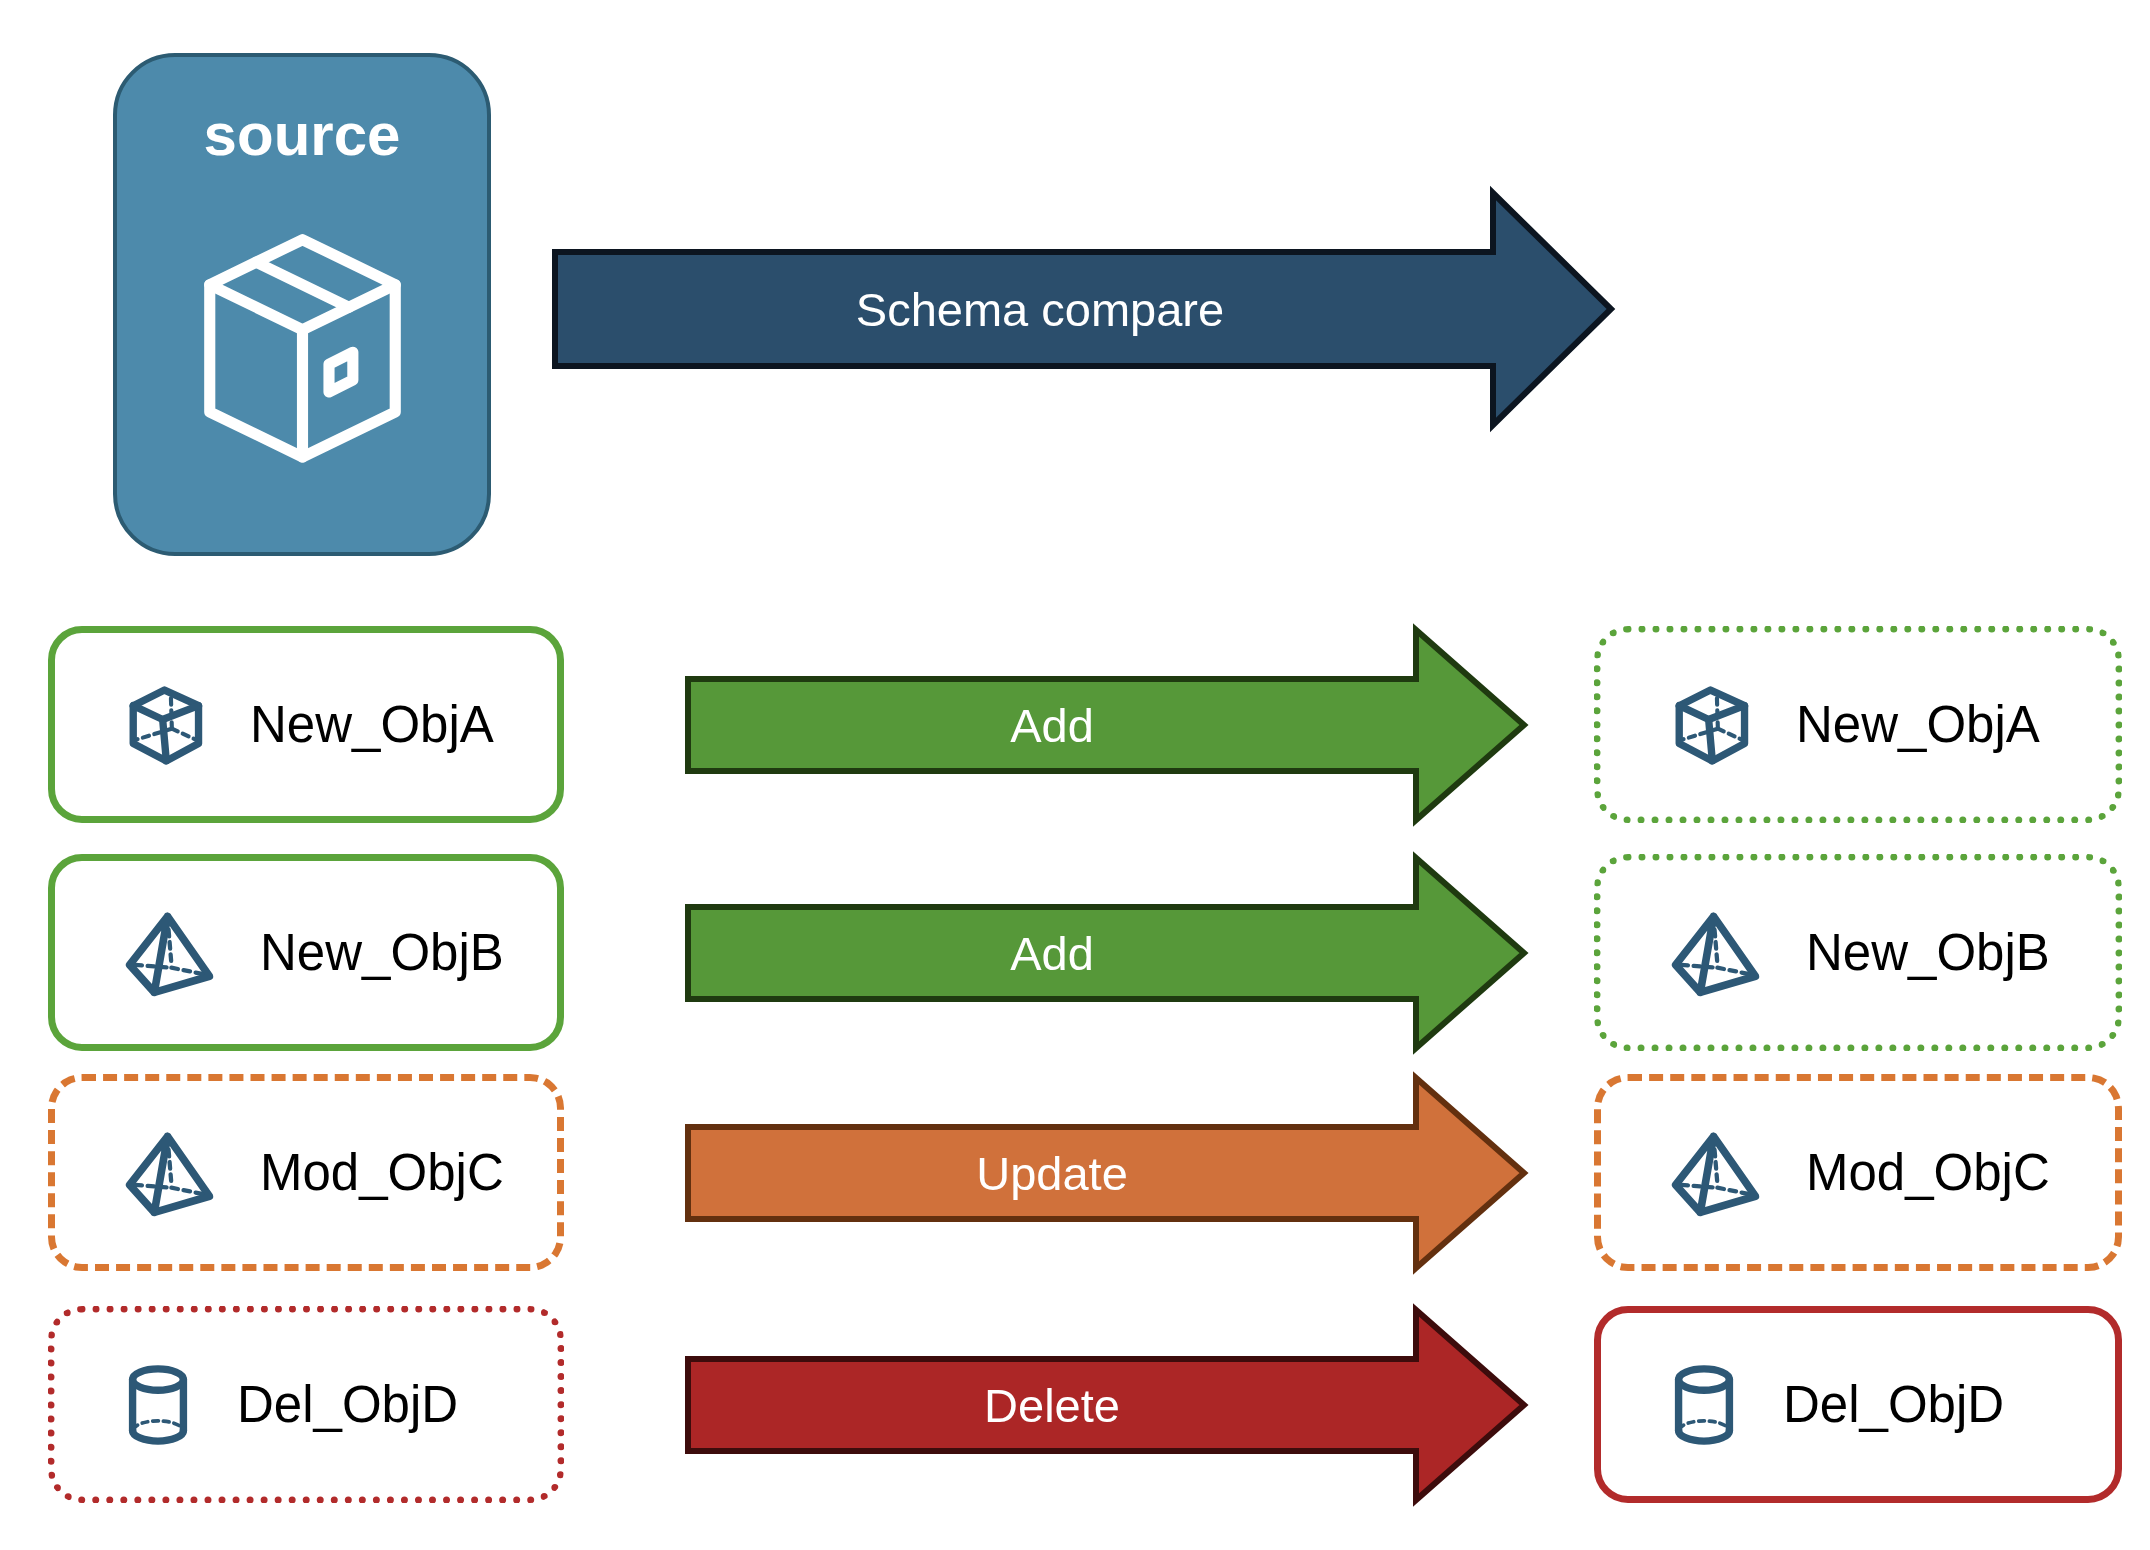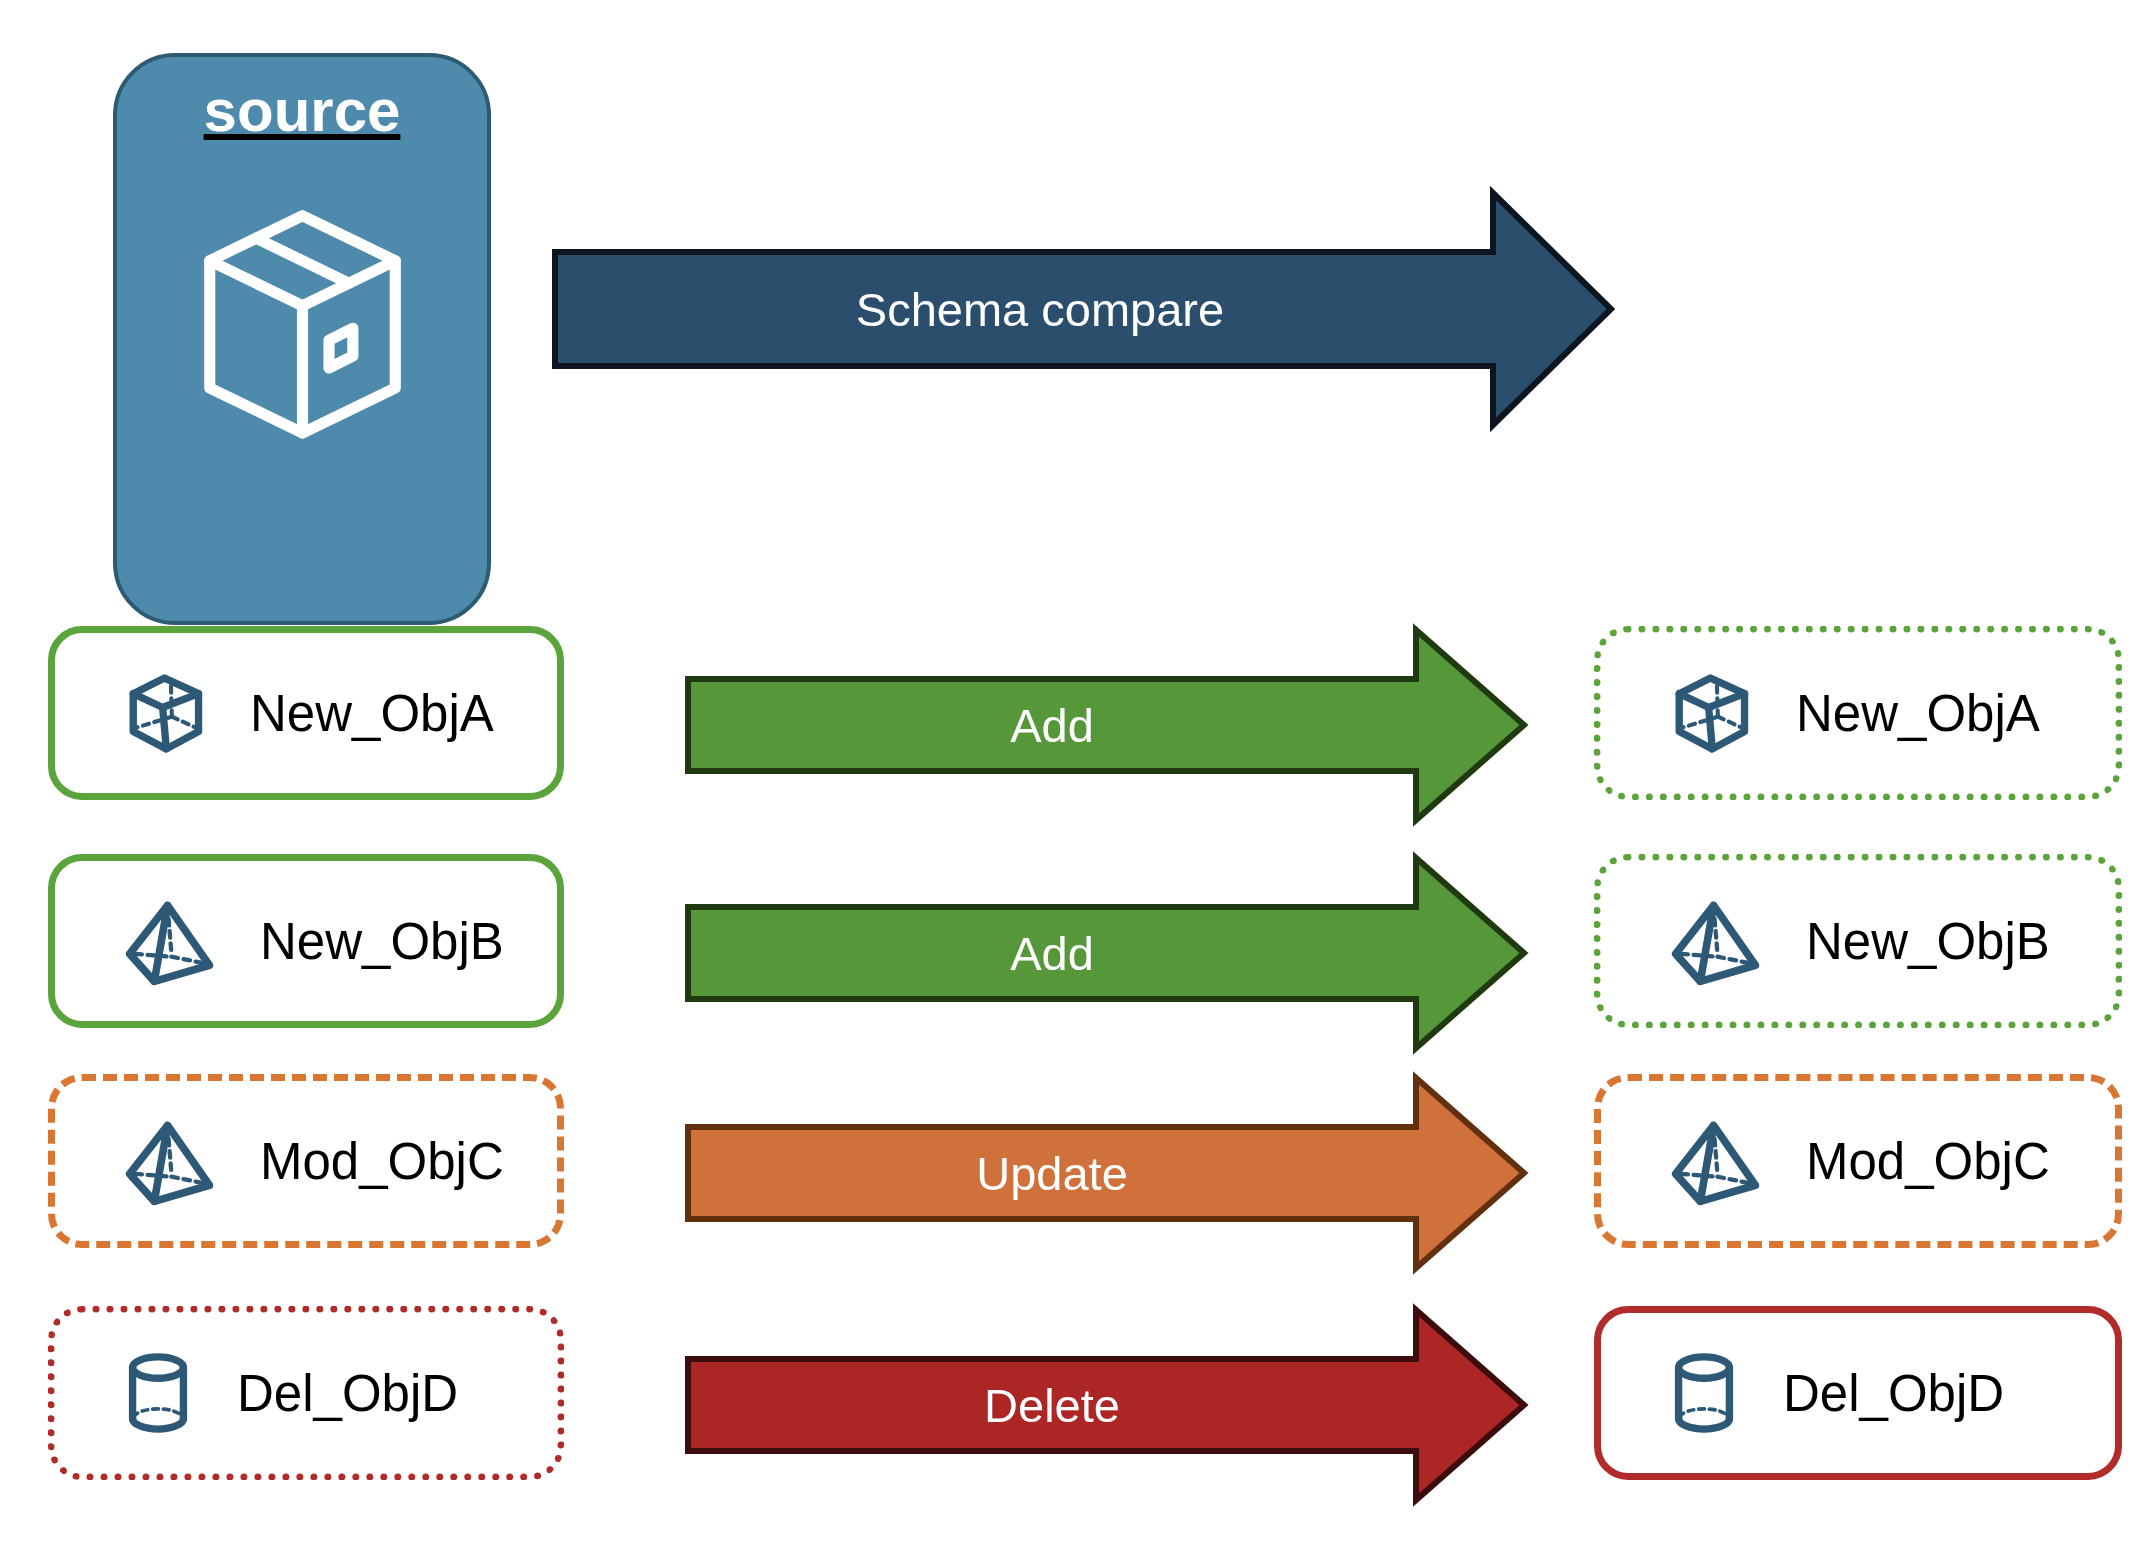--- a/index.html
+++ b/index.html
@@ -3,44 +3,44 @@
 <meta charset="utf-8">
 <style>
   html,body { margin:0; padding:0; background:#ffffff; }
   .canvas {
     position:relative; width:2150px; height:1550px; background:#ffffff;
     font-family:"Liberation Sans", sans-serif; overflow:hidden;
   }
 
   
   .endpoint {
-    position:absolute; top:53px; height:572px; box-sizing:border-box;
+    position:absolute; top:53px; height:503px; box-sizing:border-box;
     background:#4D8AAB; border:4px solid #2C5B72; border-radius:62px;
-    display:flex; flex-direction:column; align-items:center; padding-top:20px;text-decoration:underline;
+    display:flex; flex-direction:column; align-items:center; padding-top:44px;
   }
   .endpoint.source { left:113px; width:378px; }
   .endpoint.target { left:1680px; width:372px; }
   .endpoint-title {
     color:#ffffff; font-size:60px; font-weight:bold; line-height:68px;
   }
   .endpoint-icon { margin-top:28px; }
 
   
   .main-arrow { position:absolute; left:555px; top:190px; width:1060px; height:240px; }
   .main-arrow svg { position:absolute; left:0; top:0; overflow:visible; }
   .main-arrow .shape { fill:#2B4E6C; stroke:#0C1520; stroke-width:6; }
   .main-arrow-label {
     position:absolute; left:16px; top:62px; width:938px; height:114px;
     display:flex; align-items:center; justify-content:center;
     color:#ffffff; font-size:47px;
   }
 
   
   .objbox {
-    position:absolute; height:174px; box-sizing:border-box; background:#ffffff;
+    position:absolute; height:197px; box-sizing:border-box; background:#ffffff;
     border-radius:34px; display:flex; align-items:center; padding-left:62px;
   }
   .objbox.left  { left:48px;   width:516px; }
   .objbox.right { left:1594px; width:528px; }
   .objbox[data-border="green-solid"]   { border:7px solid  #5BA43B; }
   .objbox[data-border="green-dotted"]  { border:7px dotted #5BA43B; }
   .objbox[data-border="orange-dashed"] { border:7px dashed #D97732;text-align:right; }
   .objbox[data-border="red-dotted"]    { border:7px dotted #B22B2B; }
   .objbox[data-border="red-solid"]     { border:7px solid  #B22B2B; }
   .obj-label { margin-left:38px; font-size:51px; color:#000000; }

